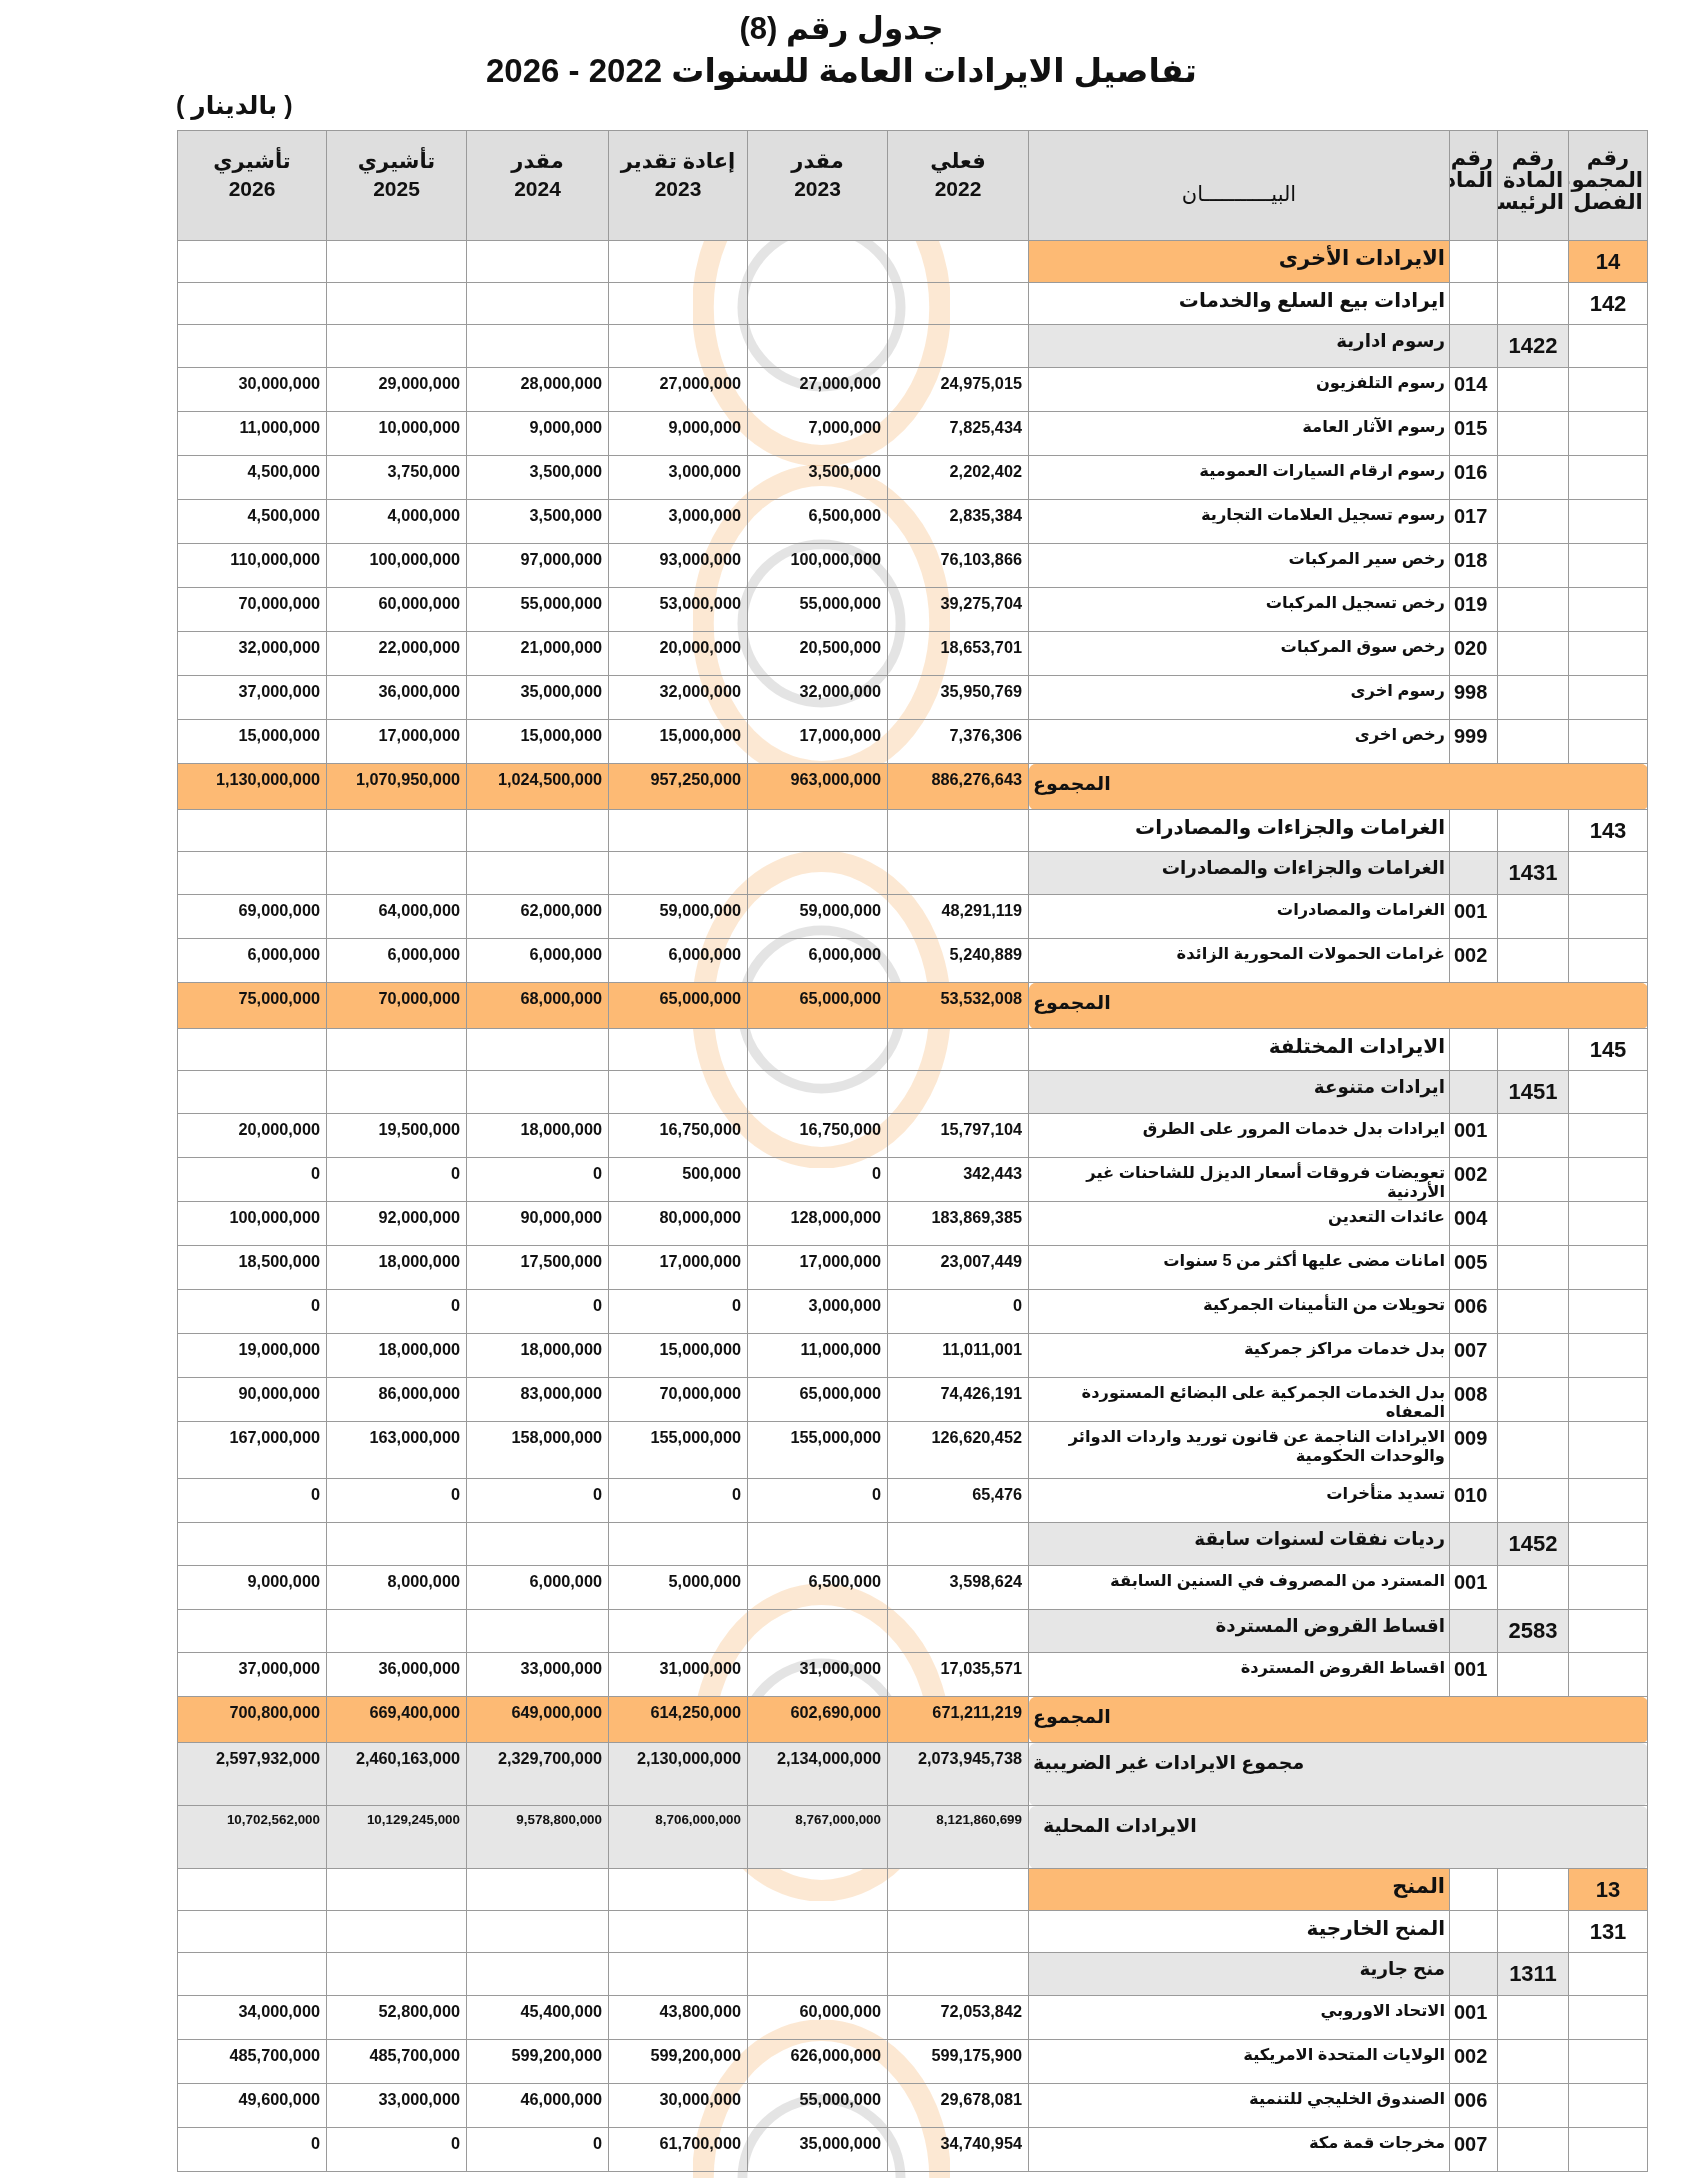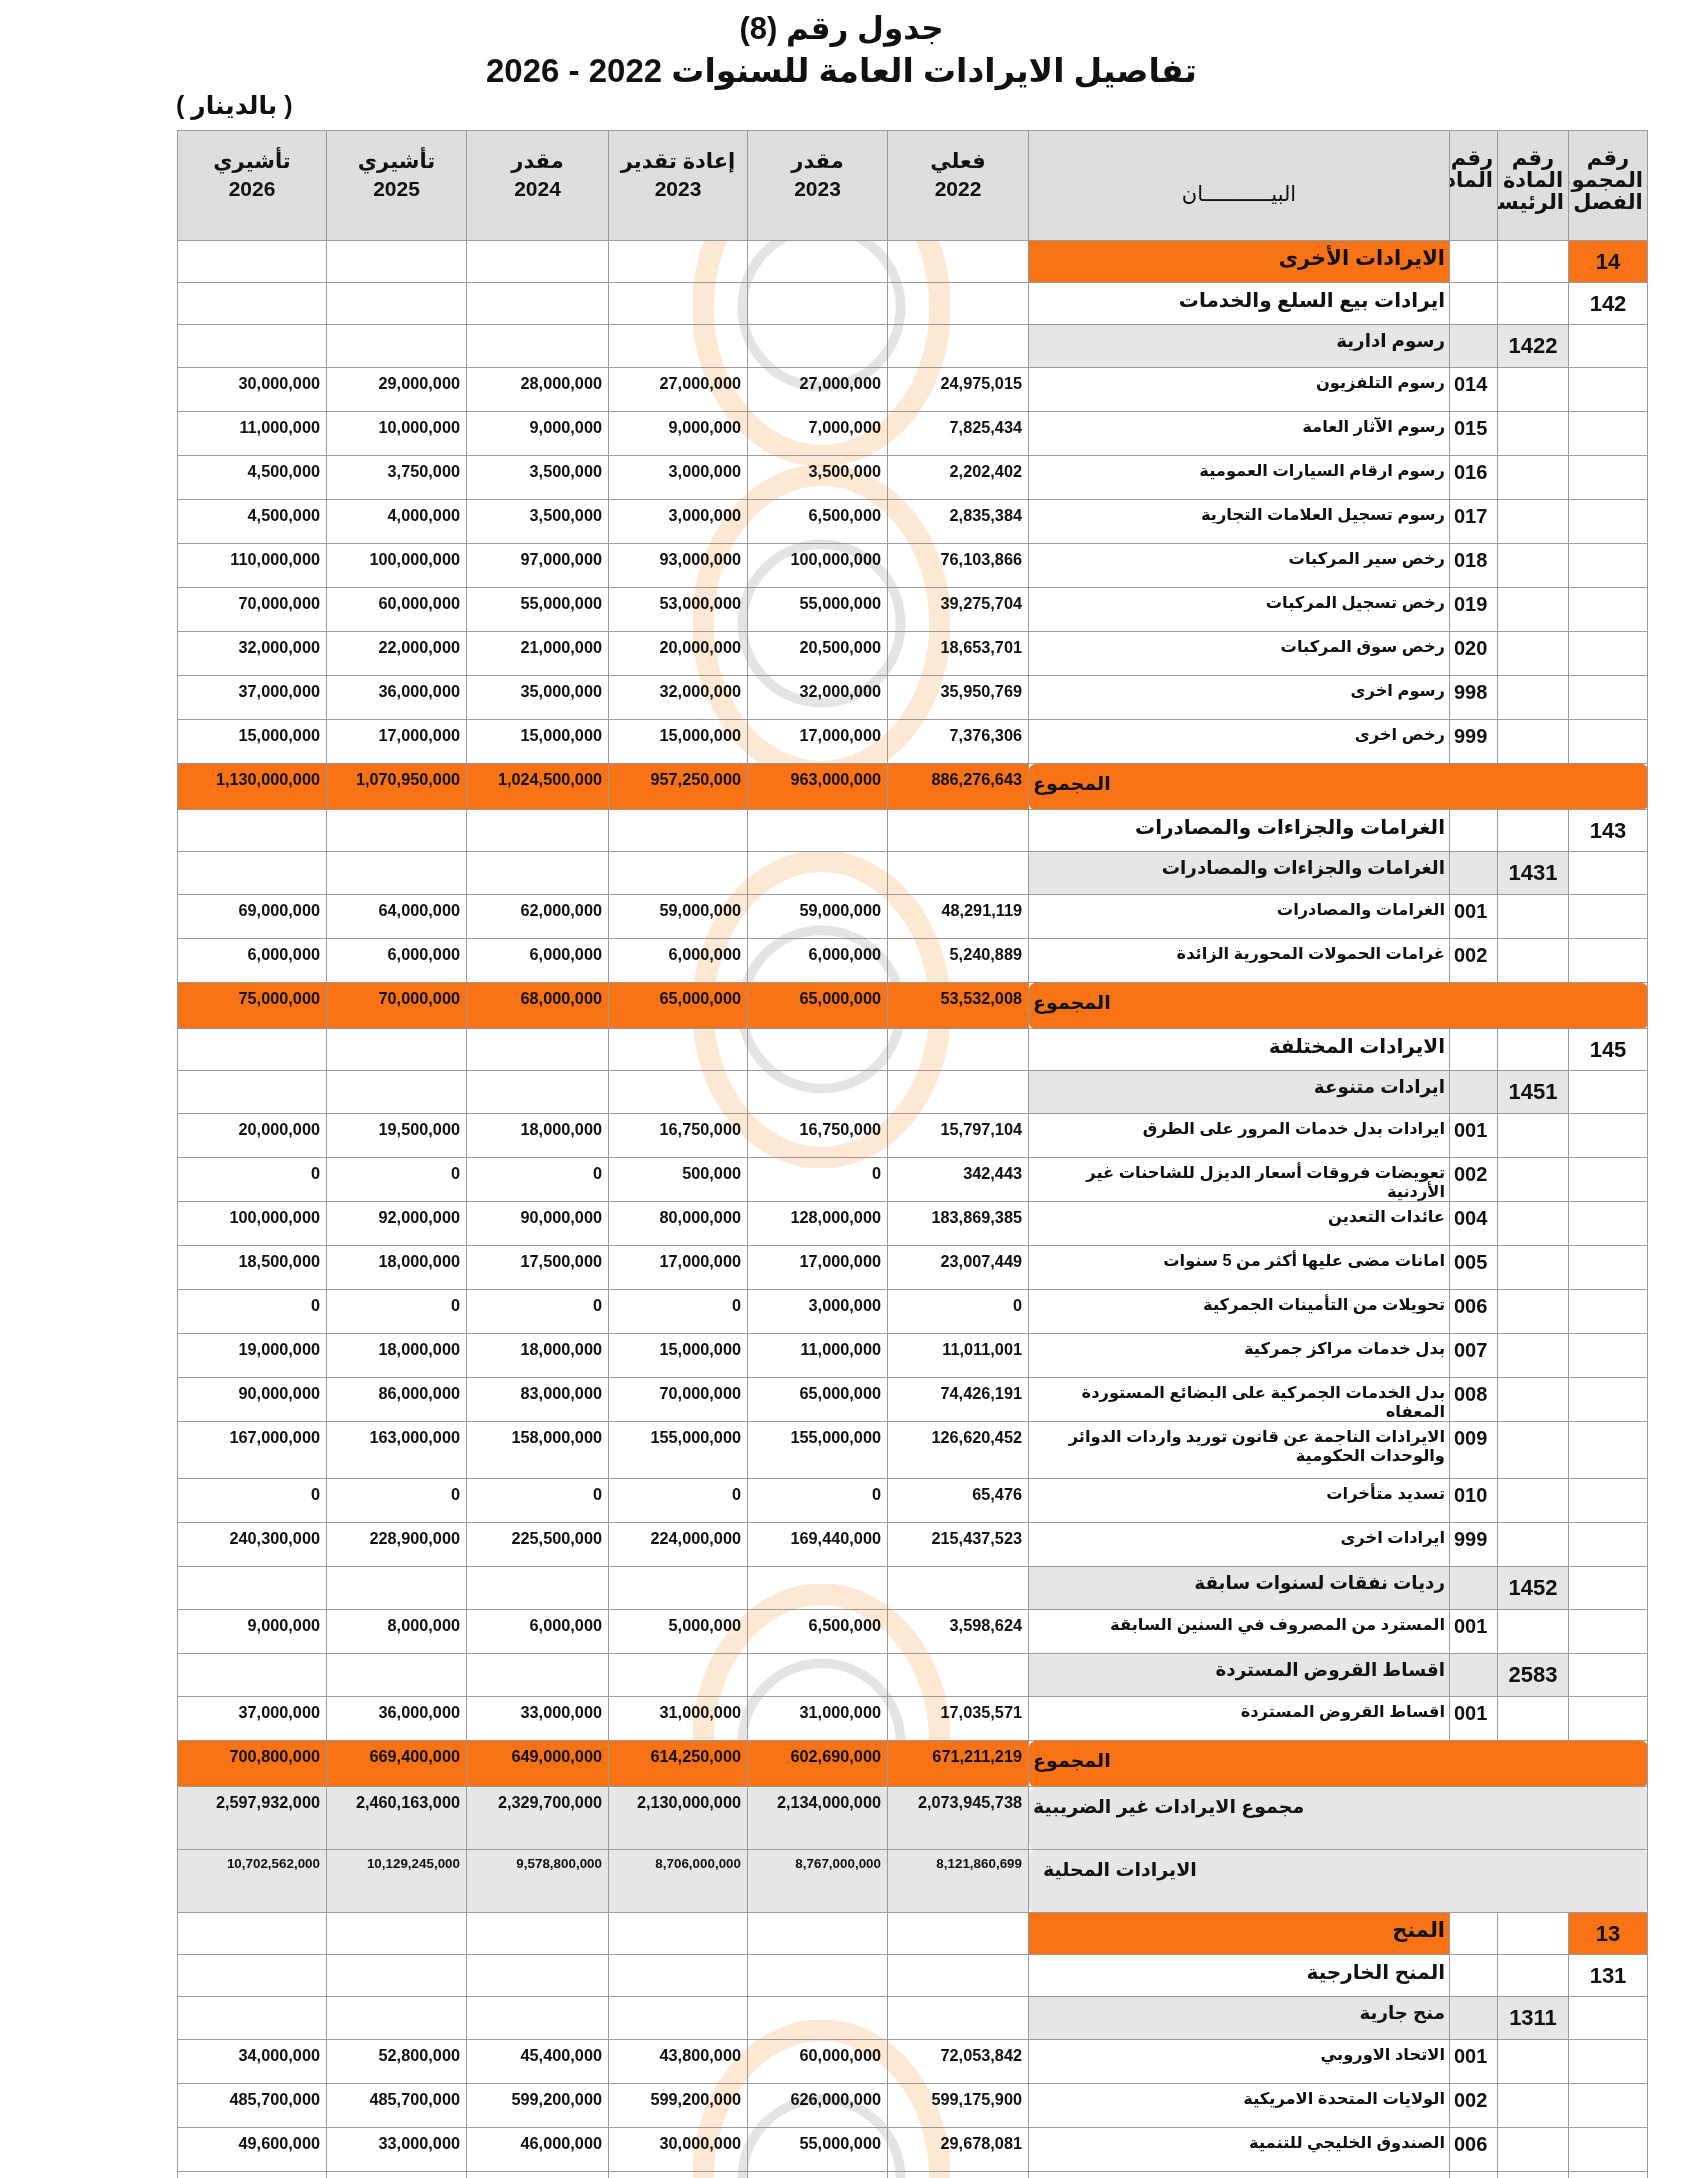--- a/index.html
+++ b/index.html
@@ -19,21 +19,21 @@
   table.rev th.small { font-size:21px; line-height:22px; font-weight:bold; }
   .num { text-align:right; font-weight:bold; font-size:16.3px; vertical-align:top; padding-top:6px !important; padding-right:6px !important; }
   .numsm { font-size:13.4px; }
   .desc { direction:rtl; text-align:right; font-size:16.3px; font-weight:bold; vertical-align:top; padding-top:5px !important; }
   .desc-l1 { font-size:21px; }
   .desc-l2 { font-size:20px; }
   .desc-l3 { font-size:18.3px; }
   .code { text-align:left; font-weight:bold; font-size:20px; vertical-align:top; padding-top:5px !important; }
   .gcode { text-align:center; font-weight:bold; font-size:22px; }
   .mcode { text-align:center; font-weight:bold; font-size:22px; }
-  .gray { background:#f97316; }
+  .gray { background:#fdba74; }
   .lgray { background:#e6e6e6; }
   tr.h37 td { height:37px; }
   tr.h36 td { height:36px; }
   tr.h51 td { height:50px; }
   tr.h55 td { height:54px; }
   .sum-label { direction:rtl; text-align:right; font-weight:bold; font-size:19px; vertical-align:top; padding-top:8px !important;border-radius:7px; }
   .watermark { position:absolute; pointer-events:none; opacity:0.22; }
 </style>
 </head>
 <body>
@@ -445,32 +445,20 @@
         <td class="num">0</td>
         <td class="num">0</td>
         <td class="num">0</td>
         <td class="num">65,476</td>
         <td class="desc">تسديد متأخرات</td>
         <td class="code">010</td>
         <td></td>
         <td></td>
       </tr>
       <tr class="h37">
-        <td class="num">240,300,000</td>
-        <td class="num">228,900,000</td>
-        <td class="num">225,500,000</td>
-        <td class="num">224,000,000</td>
-        <td class="num">169,440,000</td>
-        <td class="num">215,437,523</td>
-        <td class="desc">ايرادات اخرى</td>
-        <td class="code">999</td>
-        <td></td>
-        <td></td>
-      </tr>
-      <tr class="h37">
         <td></td>
         <td></td>
         <td></td>
         <td></td>
         <td></td>
         <td></td>
         <td class="desc desc-l3 lgray">رديات نفقات لسنوات سابقة</td>
         <td class="lgray"></td>
         <td class="mcode lgray">1452</td>
         <td></td>

